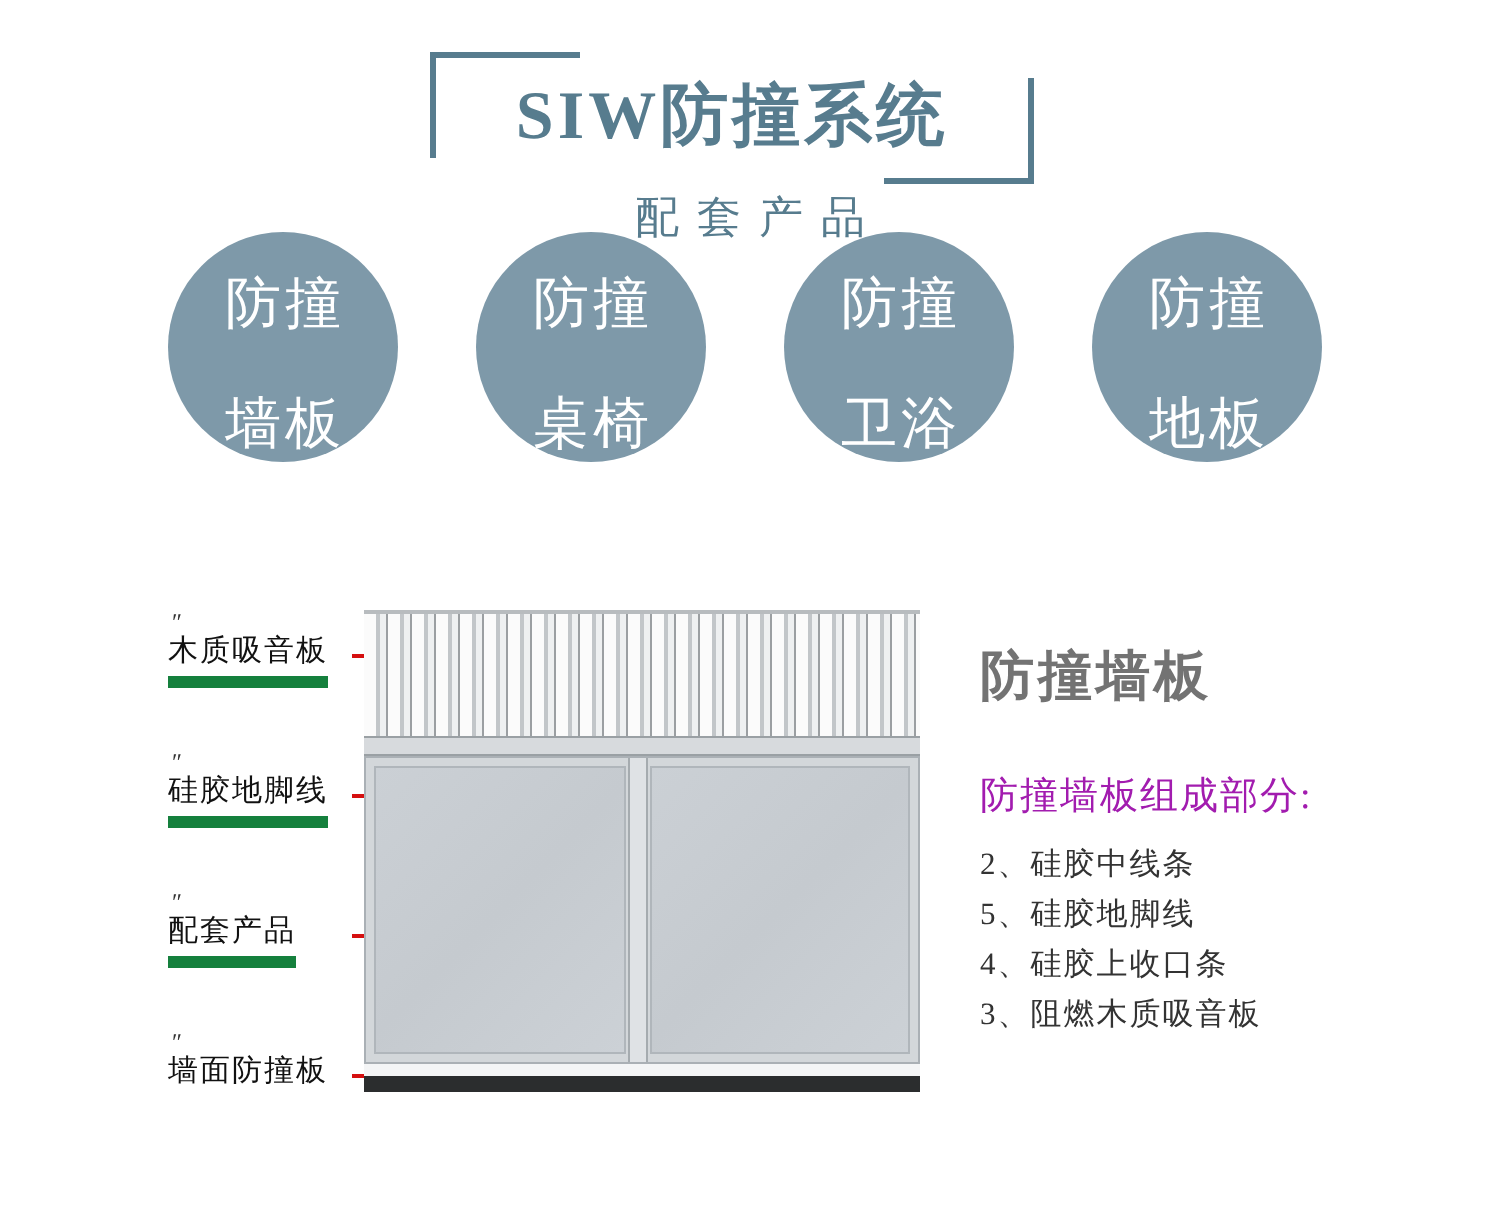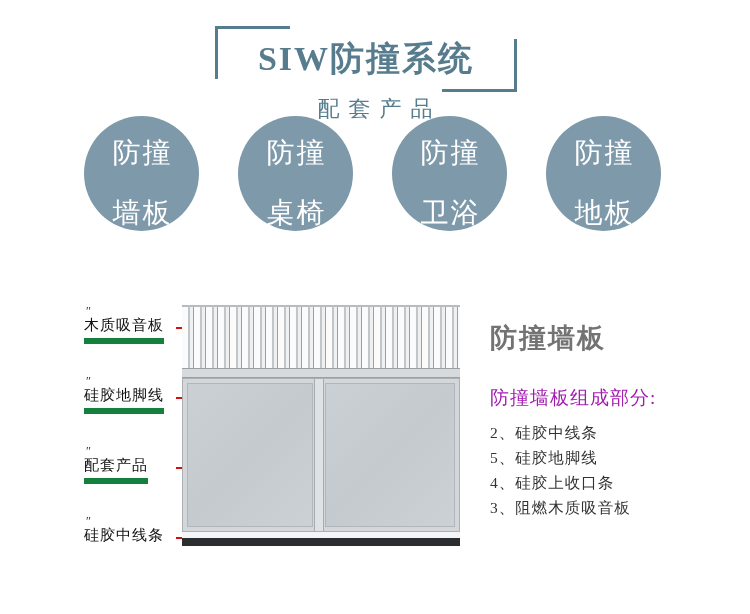--- a/index.html
+++ b/index.html
@@ -151,21 +151,21 @@
   <div class="part-label" style="top:376px;">
     <span class="tick">″</span>
     <span class="txt">硅胶地脚线</span>
   </div>
   <div class="part-label" style="top:446px;">
     <span class="tick">″</span>
     <span class="txt">配套产品</span>
   </div>
   <div class="part-label" style="top:516px;">
     <span class="tick">″</span>
-    <span class="txt">硅胶中线条</span>
+    <span class="txt">墙面防撞板</span>
   </div>
 
   <div class="arrow" style="left:176px;top:327px;width:38px;"></div>
   <div class="arrow" style="left:176px;top:397px;width:134px;"></div>
   <div class="arrow" style="left:176px;top:467px;width:68px;"></div>
   <div class="arrow" style="left:176px;top:537px;width:34px;"></div>
 
   <div class="illus">
     <div class="slats"></div>
     <div class="edge-strip"></div>

